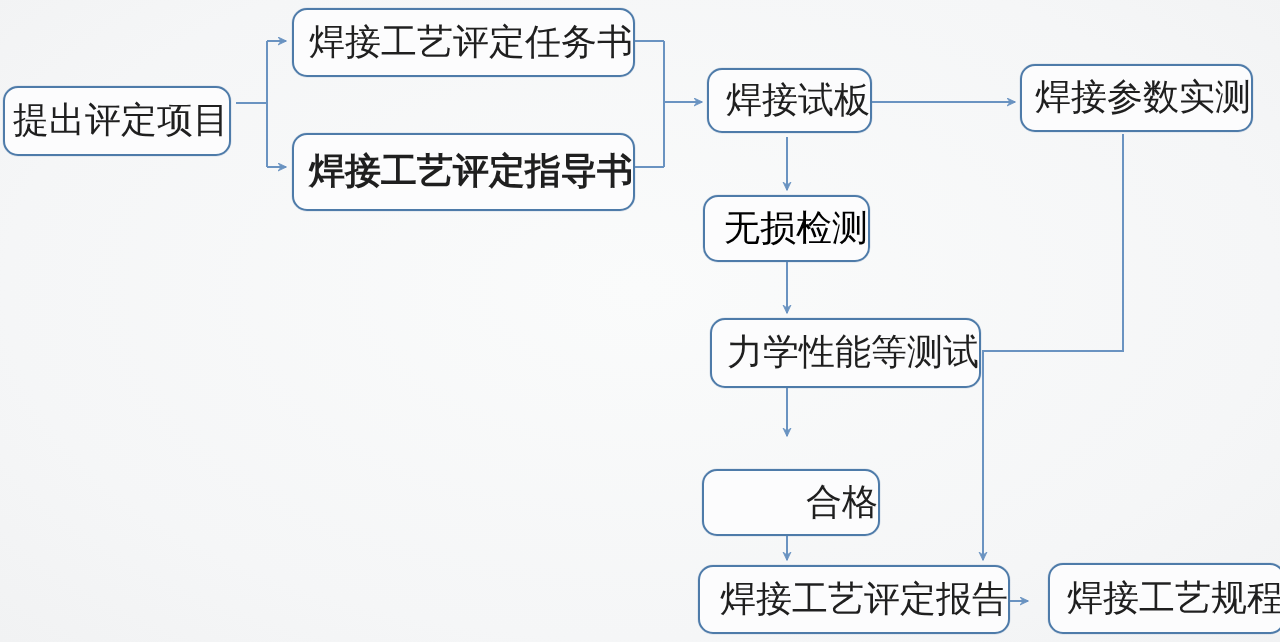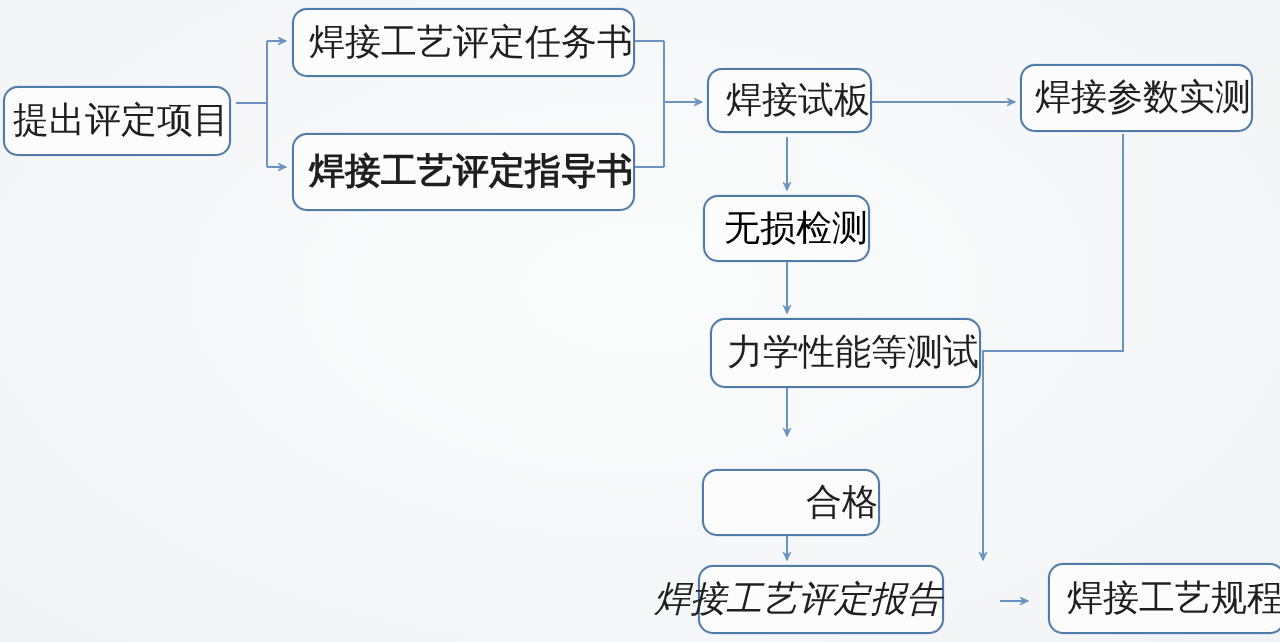--- a/index.html
+++ b/index.html
@@ -88,20 +88,20 @@
       </div>
       <div class="node" style="left: 703px; top: 195px; width: 167px; height: 67px; border-color: rgb(78, 123, 169); background: rgb(252, 252, 253);">
         <span class="label" style="color: #000000;">无损检测</span>
       </div>
       <div class="node" style="left: 702px; top: 318px; width: 271px; height: 70px; border-color: rgb(78, 123, 169); background: rgb(252, 252, 253); margin-left: 8px;">
         <span class="label" style="color: rgb(31, 31, 31);">力学性能等测试</span>
       </div>
       <div class="node" style="left: 702px; top: 441px; width: 178px; height: 67px; border-color: rgb(78, 123, 169); background: rgb(252, 252, 253); margin-top: 28px;">
         <span class="label" style="color: rgb(31, 31, 31);">合格</span>
       </div>
-      <div class="node" style="left: 698px; top: 565px; width: 246px; height: 69px; border-color: rgb(78, 123, 169); background: rgb(252, 252, 253); font-style: italic;">
+      <div class="node" style="left: 698px; top: 565px; width: 312px; height: 69px; border-color: rgb(78, 123, 169); background: rgb(252, 252, 253);">
         <span class="label" style="color: rgb(31, 31, 31);">焊接工艺评定报告</span>
       </div>
       <div class="node" style="left: 1033px; top: 563px; width: 237px; height: 71px; border-color: rgb(78, 123, 169); background: rgb(252, 252, 253); margin-left: 15px;">
         <span class="label" style="color: rgb(31, 31, 31);">焊接工艺规程</span>
       </div>
     </div>
 </div>
 
 </body></html>

